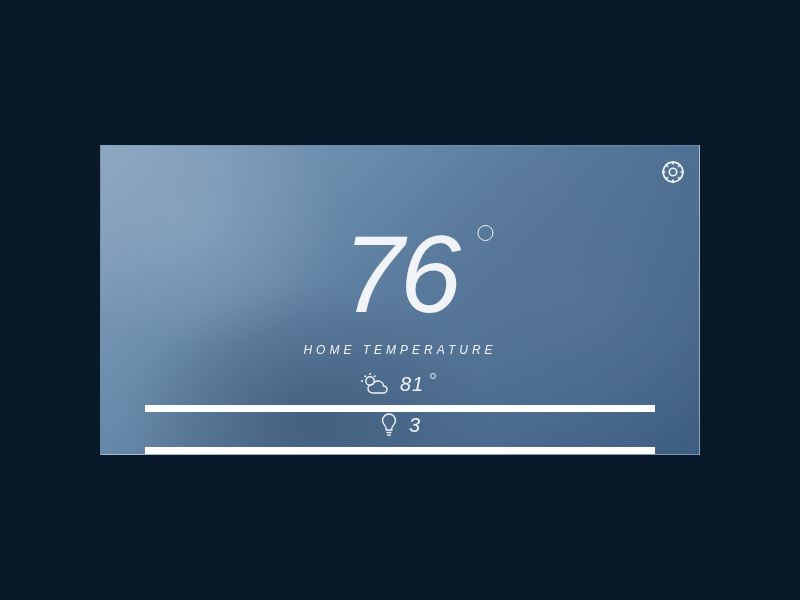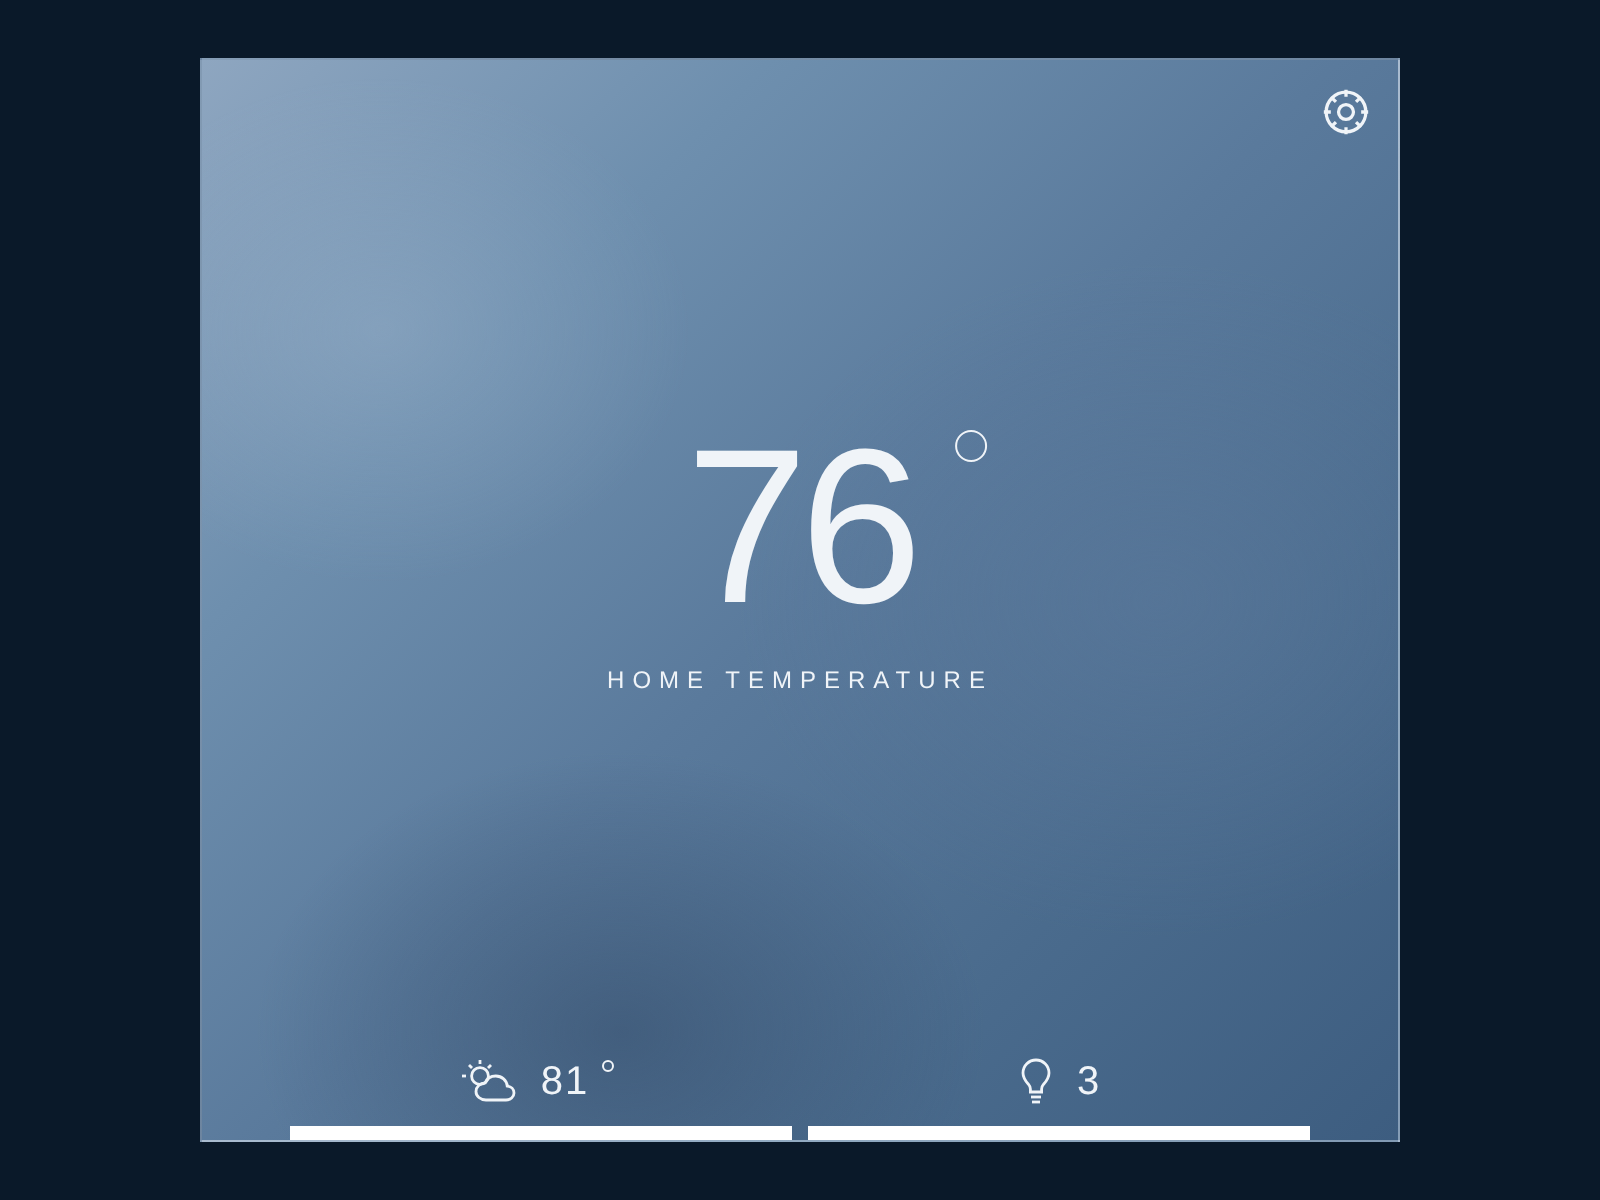--- a/index.html
+++ b/index.html
@@ -10,29 +10,30 @@
     display: flex;
     align-items: center;
     justify-content: center;
     font-family: "Helvetica Neue", Helvetica, Arial, sans-serif;
     font-weight: 100;
     overflow: hidden;
   }
   .panel {
     position: relative;
     width: 600px;
-    height: 542px;
+    height: 310px;
     background:
       radial-gradient(ellipse 220px 180px at 15% 25%, rgba(150,175,200,0.45), transparent 70%),
       radial-gradient(ellipse 300px 240px at 80% 50%, rgba(90,120,155,0.55), transparent 70%),
       radial-gradient(ellipse 260px 200px at 35% 90%, rgba(55,80,110,0.6), transparent 70%),
       linear-gradient(135deg, #8ea6c0 0%, #6e8fae 25%, #5a7a9c 50%, #4a6b8d 75%, #3d5d80 100%);
     border: 1px solid rgba(255,255,255,0.25);
     overflow: hidden;
     color: #f0f4f8;
+    font-style: italic;
   }
   .settings {
     position: absolute;
     top: 12px;
     right: 12px;
     width: 28px;
     height: 28px;
     cursor: pointer;
   }
   .settings svg { width: 100%; height: 100%; }
@@ -67,20 +68,21 @@
     font-size: 12px;
     letter-spacing: 4px;
     font-weight: 300;
   }
   .bottom {
     position: absolute;
     left: 40px;
     right: 40px;
     bottom: 0;
     display: flex;
+    flex-direction: column;
   }
   .slot {
     flex: 1;
     position: relative;
     display: flex;
     align-items: center;
     justify-content: center;
     gap: 10px;
     padding-bottom: 16px;
     cursor: pointer;

